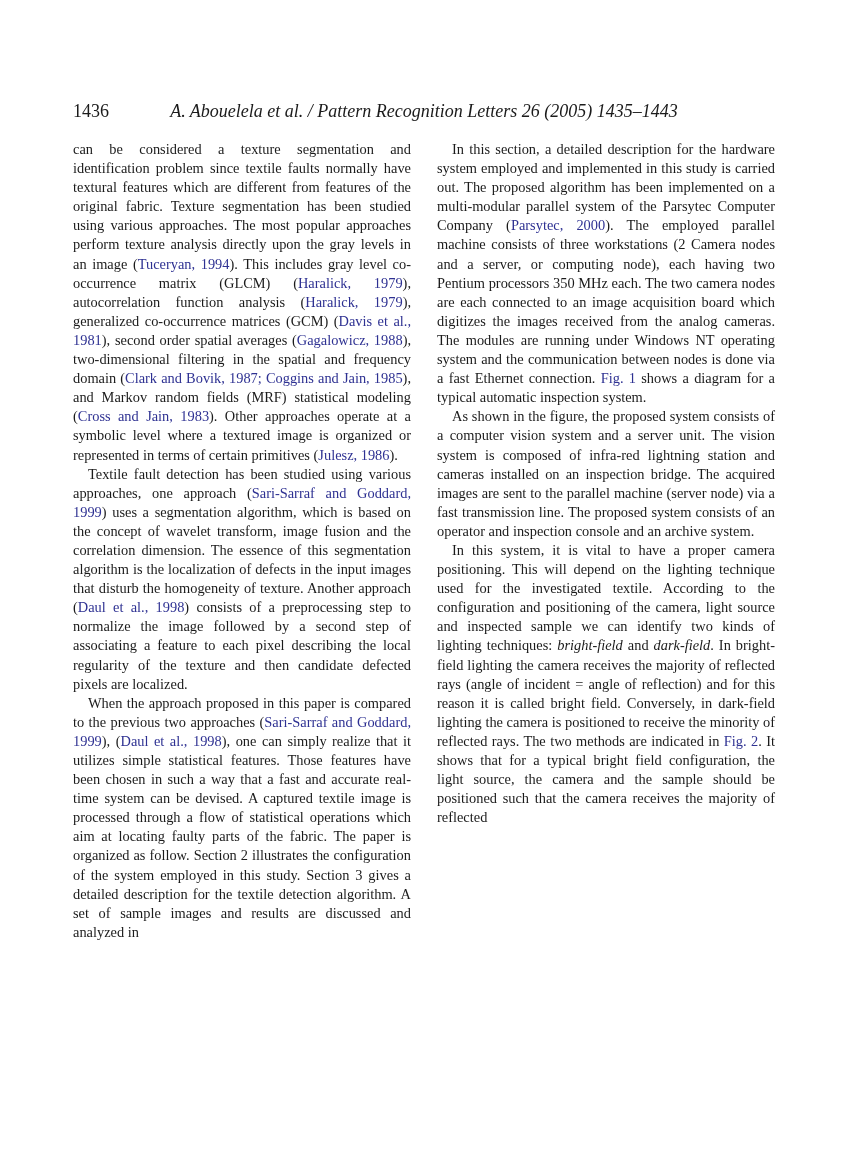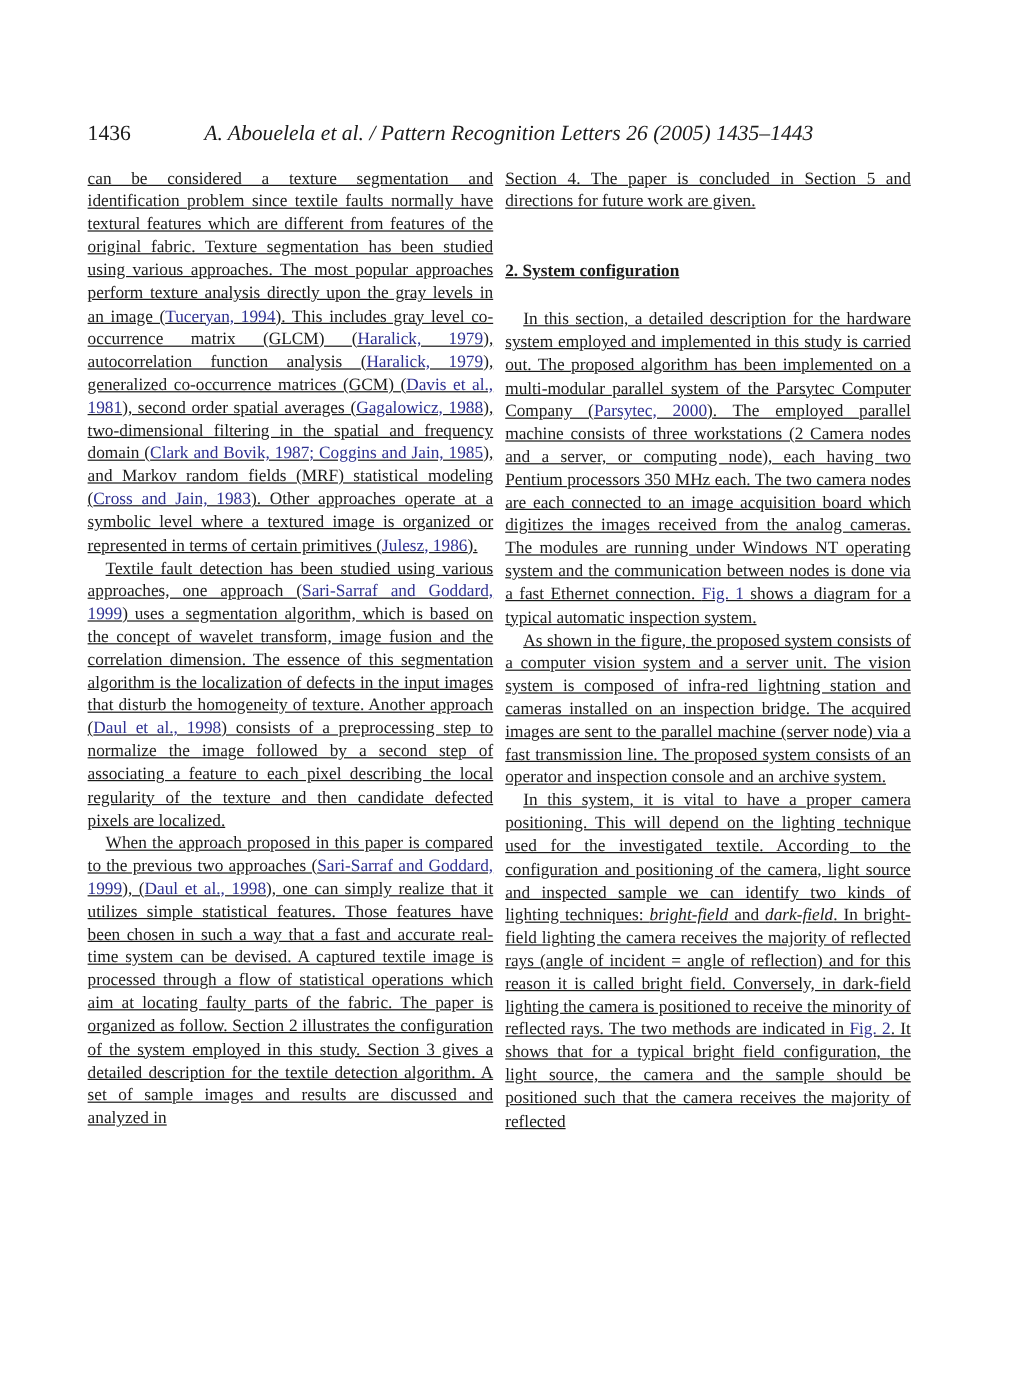--- a/index.html
+++ b/index.html
@@ -32,22 +32,21 @@
     display: block;
     text-align: center;
     font-style: italic;
   }
   .columns {
     position: absolute;
     top: 140px;
     left: 73px;
     width: 703px;
     display: flex;
-    gap: 10px;
-    text-decoration: underline;
+    gap: 26px;
   }
   .col {
     width: 338px;
     text-align: justify;
     font-size: 14.4px;
     line-height: 19.1px;
     hyphens: none;
   }
   p.para {
     margin: 0;
@@ -79,19 +78,17 @@
   <span class="running-head">A. Abouelela et al. / Pattern Recognition Letters 26 (2005) 1435–1443</span>
 </header>
 
 <main class="columns">
   <section class="col" id="col-left">
       <p class="para">can be considered a texture segmentation and identification problem since textile faults normally have textural features which are different from features of the original fabric. Texture segmentation has been studied using various approaches. The most popular approaches perform texture analysis directly upon the gray levels in an image (<a class="cite" style="color: rgb(46, 49, 146);">Tuceryan, 1994</a>). This includes gray level co-occurrence matrix (GLCM) (<a class="cite" style="color: rgb(46, 49, 146);">Haralick, 1979</a>), autocorrelation function analysis (<a class="cite" style="color: rgb(46, 49, 146);">Haralick, 1979</a>), generalized co-occurrence matrices (GCM) (<a class="cite" style="color: rgb(46, 49, 146);">Davis et al., 1981</a>), second order spatial averages (<a class="cite" style="color: rgb(46, 49, 146);">Gagalowicz, 1988</a>), two-dimensional filtering in the spatial and frequency domain (<a class="cite" style="color: rgb(46, 49, 146);">Clark and Bovik, 1987; Coggins and Jain, 1985</a>), and Markov random fields (MRF) statistical modeling (<a class="cite" style="color: rgb(46, 49, 146);">Cross and Jain, 1983</a>). Other approaches operate at a symbolic level where a textured image is organized or represented in terms of certain primitives (<a class="cite" style="color: rgb(46, 49, 146);">Julesz, 1986</a>).</p>
       <p class="para indent">Textile fault detection has been studied using various approaches, one approach (<a class="cite" style="color: rgb(46, 49, 146);">Sari-Sarraf and Goddard, 1999</a>) uses a segmentation algorithm, which is based on the concept of wavelet transform, image fusion and the correlation dimension. The essence of this segmentation algorithm is the localization of defects in the input images that disturb the homogeneity of texture. Another approach (<a class="cite" style="color: rgb(46, 49, 146);">Daul et al., 1998</a>) consists of a preprocessing step to normalize the image followed by a second step of associating a feature to each pixel describing the local regularity of the texture and then candidate defected pixels are localized.</p>
       <p class="para indent">When the approach proposed in this paper is compared to the previous two approaches (<a class="cite" style="color: rgb(46, 49, 146);">Sari-Sarraf and Goddard, 1999</a>), (<a class="cite" style="color: rgb(46, 49, 146);">Daul et al., 1998</a>), one can simply realize that it utilizes simple statistical features. Those features have been chosen in such a way that a fast and accurate real-time system can be devised. A captured textile image is processed through a flow of statistical operations which aim at locating faulty parts of the fabric. The paper is organized as follow. Section 2 illustrates the configuration of the system employed in this study. Section 3 gives a detailed description for the textile detection algorithm. A set of sample images and results are discussed and analyzed in</p>
     </section>
   <section class="col" id="col-right">
-      <p class="para">Section 4. The paper is concluded in Section 5 and directions for future work are given.</p>
-      <h2 class="section-heading">2. System configuration</h2>
       <p class="para indent">In this section, a detailed description for the hardware system employed and implemented in this study is carried out. The proposed algorithm has been implemented on a multi-modular parallel system of the Parsytec Computer Company (<a class="cite" style="color: rgb(46, 49, 146);">Parsytec, 2000</a>). The employed parallel machine consists of three workstations (2 Camera nodes and a server, or computing node), each having two Pentium processors 350 MHz each. The two camera nodes are each connected to an image acquisition board which digitizes the images received from the analog cameras. The modules are running under Windows NT operating system and the communication between nodes is done via a fast Ethernet connection. <a class="cite" style="color: rgb(46, 49, 146);">Fig. 1</a> shows a diagram for a typical automatic inspection system.</p>
       <p class="para indent">As shown in the figure, the proposed system consists of a computer vision system and a server unit. The vision system is composed of infra-red lightning station and cameras installed on an inspection bridge. The acquired images are sent to the parallel machine (server node) via a fast transmission line. The proposed system consists of an operator and inspection console and an archive system.</p>
       <p class="para indent">In this system, it is vital to have a proper camera positioning. This will depend on the lighting technique used for the investigated textile. According to the configuration and positioning of the camera, light source and inspected sample we can identify two kinds of lighting techniques: <em class="emph">bright-field</em> and <em class="emph">dark-field</em>. In bright-field lighting the camera receives the majority of reflected rays (angle of incident = angle of reflection) and for this reason it is called bright field. Conversely, in dark-field lighting the camera is positioned to receive the minority of reflected rays. The two methods are indicated in <a class="cite" style="color: rgb(46, 49, 146);">Fig. 2</a>. It shows that for a typical bright field configuration, the light source, the camera and the sample should be positioned such that the camera receives the majority of reflected</p>
     </section>
 </main>
 
 </body></html>

